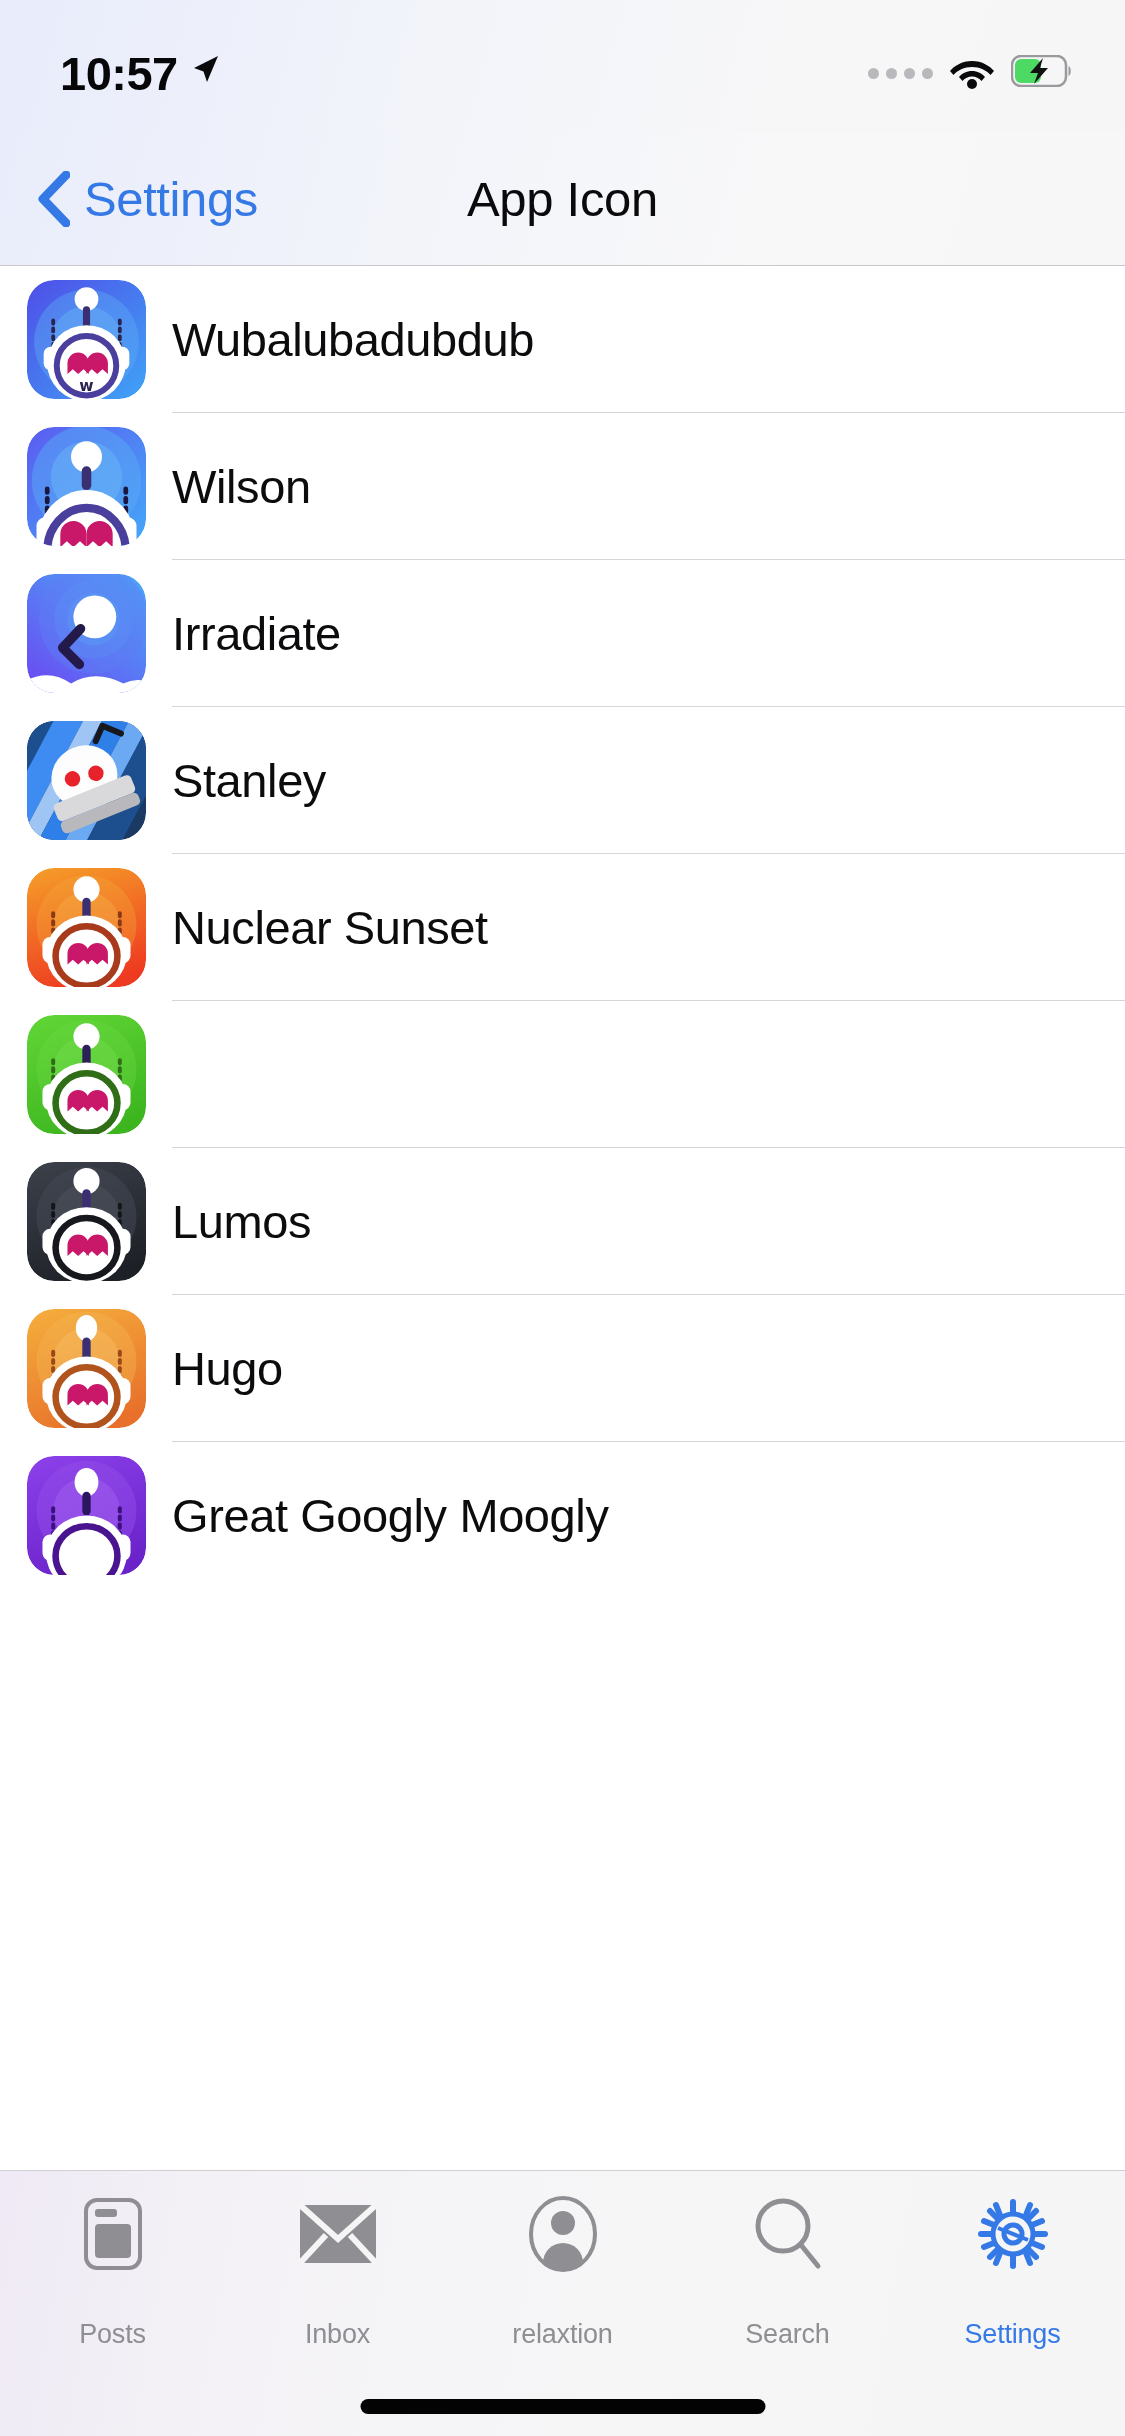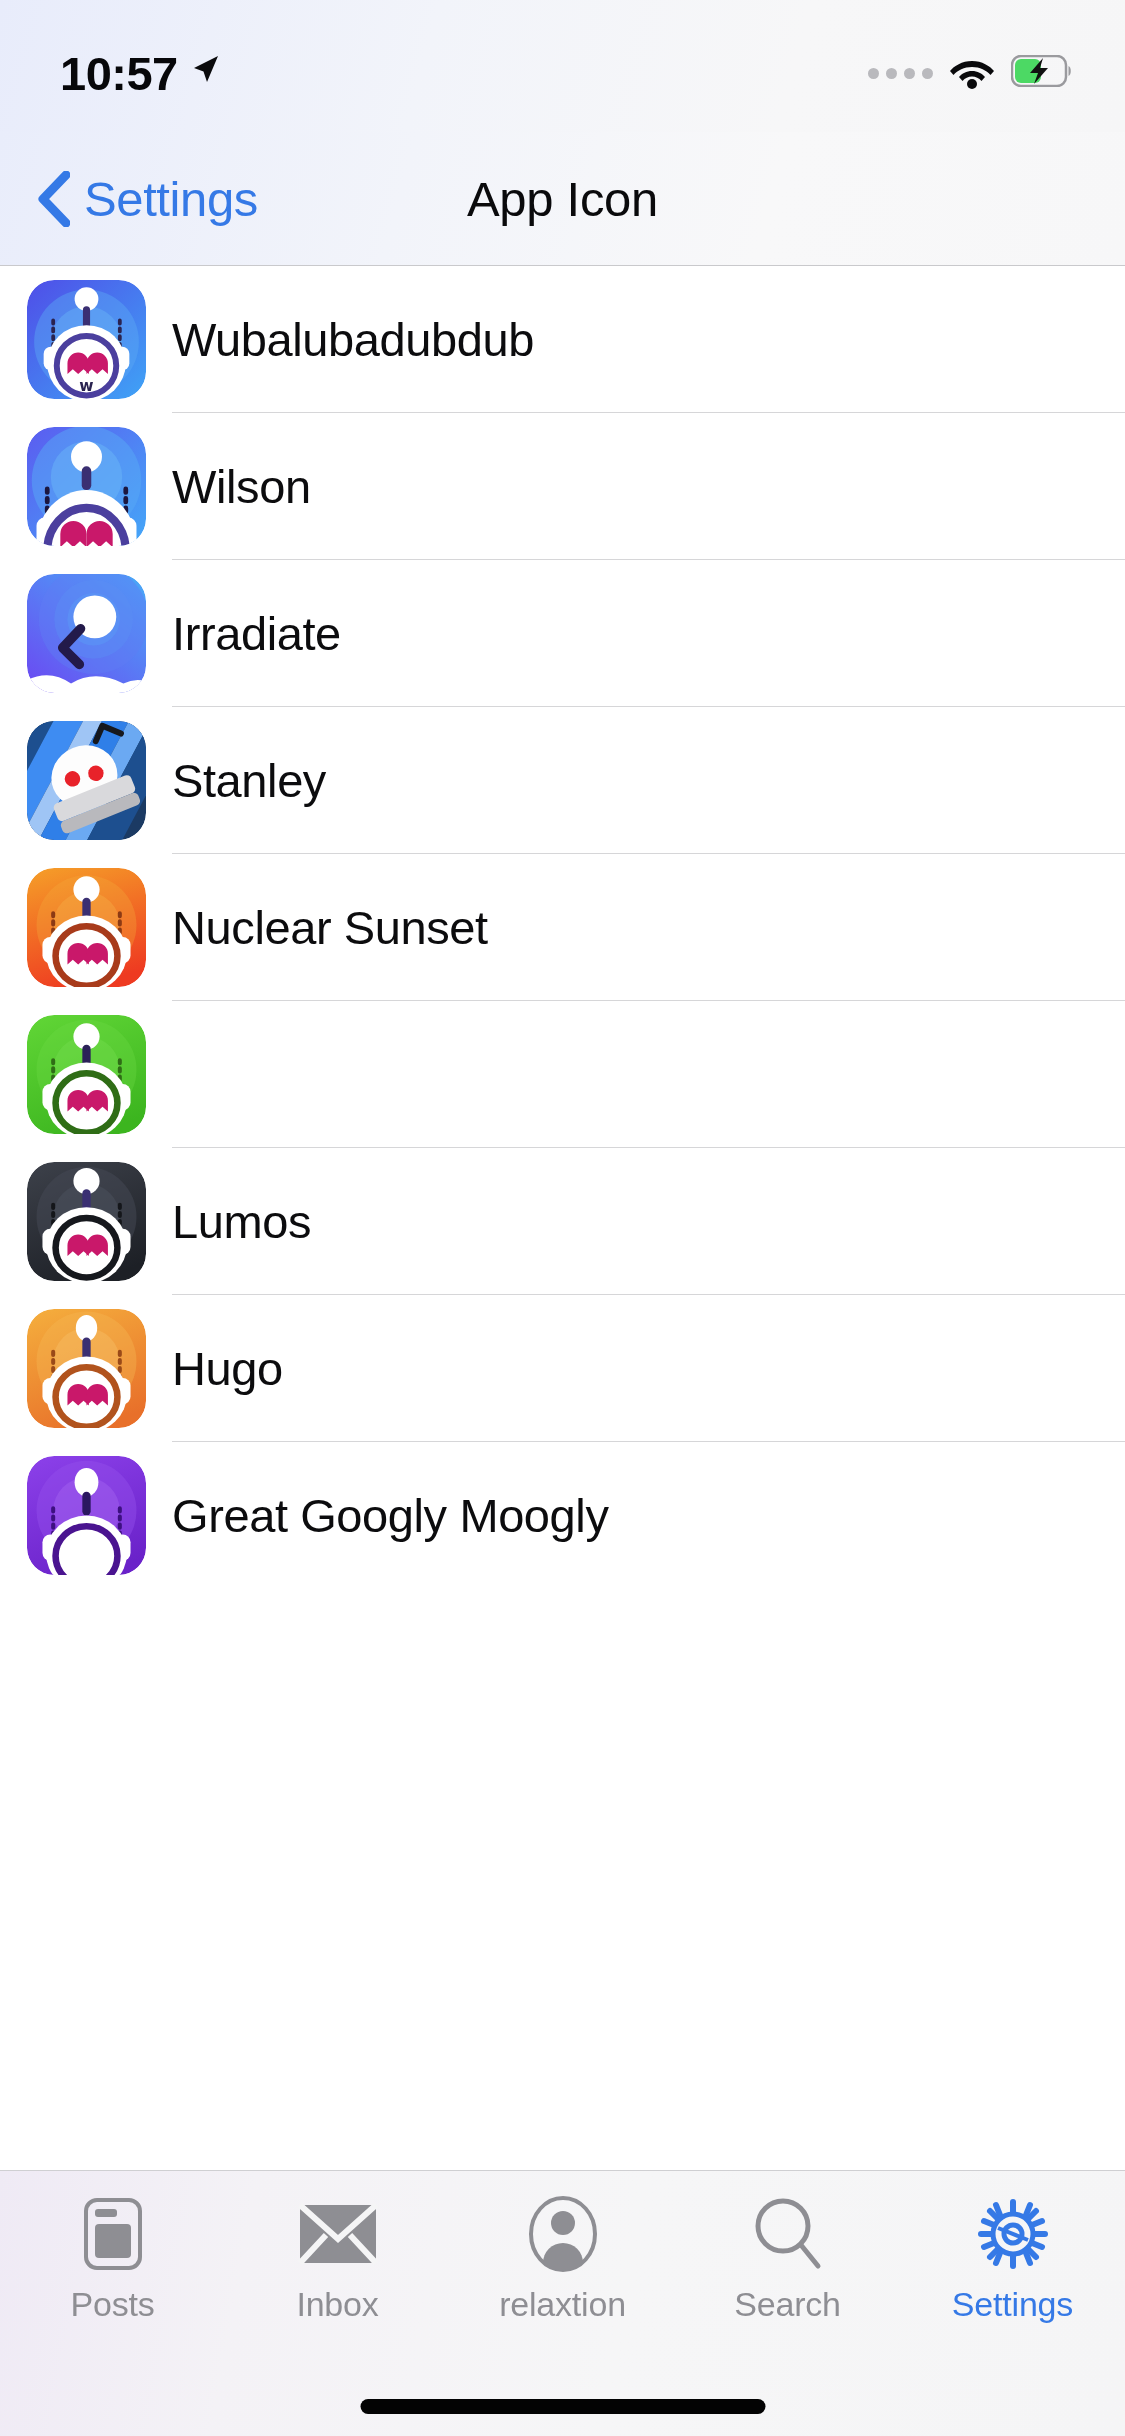--- a/index.html
+++ b/index.html
@@ -63,21 +63,21 @@
     position:absolute; bottom:0; left:0; width:1125px; height:266px;
     background:linear-gradient(100deg,#efeaf5 0%,#f4f2f6 22%,#f6f6f7 55%,#f5f5f6 100%);
     border-top:1px solid #cfcfd2;
   }
   .tabs { display:flex; height:190px; }
   .tab {
     flex:1; display:flex; flex-direction:column; align-items:center;
     justify-content:flex-start; padding-top:24px; gap:12px;
   }
   .tab-icon { height:78px; display:flex; align-items:center; justify-content:center; }
-  .tab-label { font-size:34px; color:#8e8e93; letter-spacing:-0.2px; }
+  .tab-label { font-size:27px; color:#8e8e93; letter-spacing:-0.2px;margin-top:34px; }
   .tab.active .tab-label { color:#3579e6; }
   .home-indicator {
     position:absolute; bottom:22px; left:50%; transform:translateX(-50%);
     width:405px; height:15px; border-radius:8px; background:#030303;
   }
 </style>
 </head>
 <body>
 
 <div id="screen">

